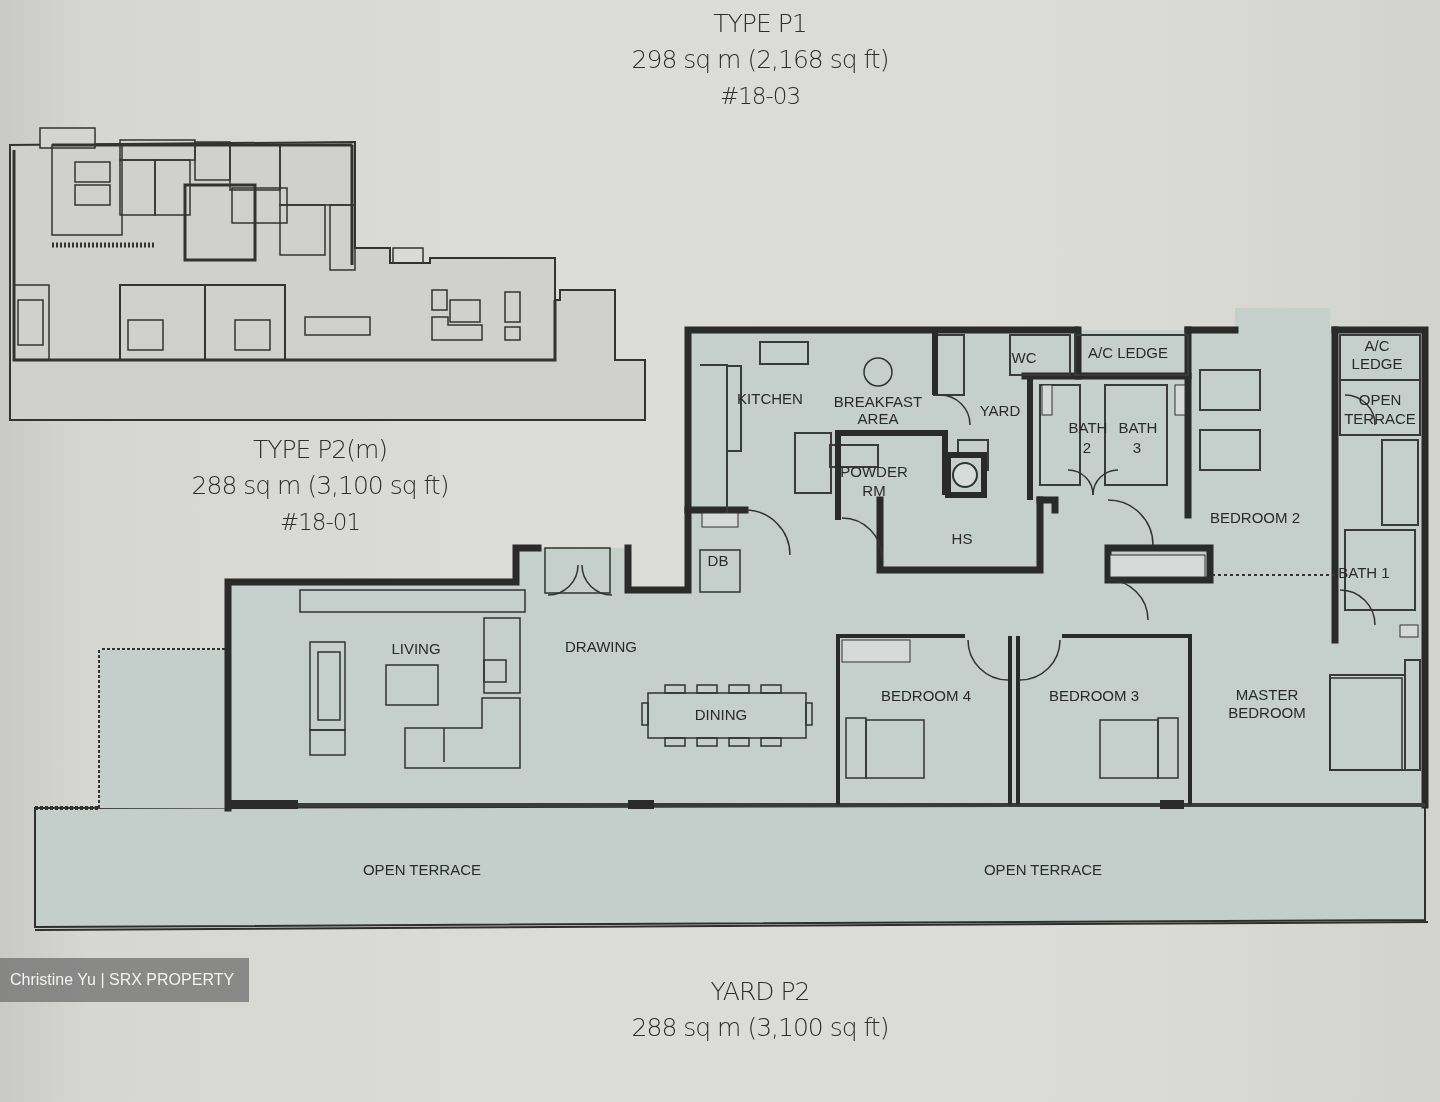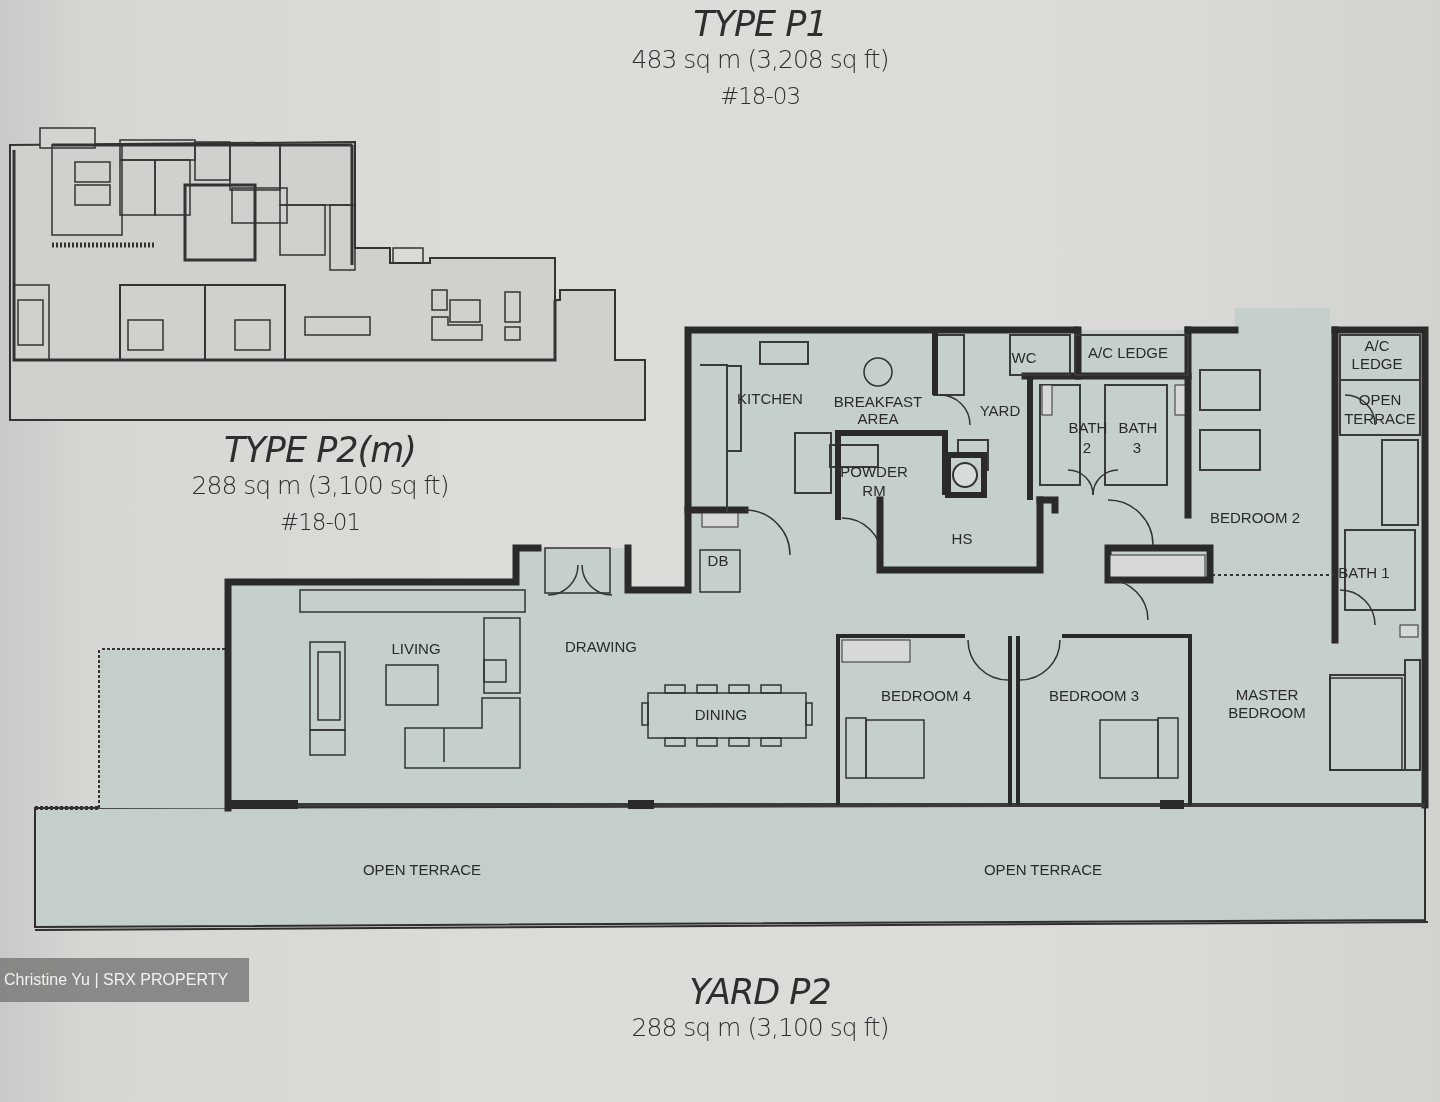--- a/index.html
+++ b/index.html
@@ -2,41 +2,41 @@
 <html><head>
 <meta charset="utf-8">
 <style>
   html, body { margin:0; padding:0; }
   body {
     width:1440px; height:1102px; overflow:hidden; position:relative;
     background: linear-gradient(90deg, #c9c9c7 0%, #d6d6d3 6%, #dcdcd9 40%, #dadad7 80%, #d2d2cf 100%);
     font-family: "Liberation Sans", sans-serif;
   }
   .title-block { position:absolute; text-align:center; color:#2e2e2e; font-family:"DejaVu Sans", sans-serif; font-weight:300; letter-spacing:-1px; }
-  .title-block .t-type { font-size:35px; line-height:36px;font-style:italic; }
+  .title-block .t-type { font-size:25px; line-height:36px; }
   .title-block .t-area { font-size:25px; line-height:36px; }
   .title-block .t-unit { font-size:23px; line-height:36px; }
   #title-p1 { left:560px; top:6px; width:400px; }
   #title-p2m { left:140px; top:432px; width:360px; }
   #title-p2 { left:560px; top:974px; width:400px; }
   svg#plans { position:absolute; left:0; top:0; }
   .room-label { font-family:"Liberation Sans", sans-serif; font-size:15px; fill:#2a2a2a; }
   .watermark {
     position:absolute; left:0; top:958px; width:249px; height:44px;
     background:rgba(120,120,120,0.82); color:#f2f2f2;
     font-family:"Liberation Sans", sans-serif; font-size:16px;
-    display:flex; align-items:center; padding-left:4px; box-sizing:border-box;
+    display:flex; align-items:center; padding-left:10px; box-sizing:border-box;
   }
 </style>
 </head>
 <body>
 
 <div class="title-block" id="title-p1">
   <div class="t-type">TYPE P1</div>
-  <div class="t-area">483 sq m (3,208 sq ft)</div>
+  <div class="t-area">298 sq m (2,168 sq ft)</div>
   <div class="t-unit">#18-03</div>
 </div>
 
 <div class="title-block" id="title-p2m">
   <div class="t-type">TYPE P2(m)</div>
   <div class="t-area">288 sq m (3,100 sq ft)</div>
   <div class="t-unit">#18-01</div>
 </div>
 
 <div class="title-block" id="title-p2">

